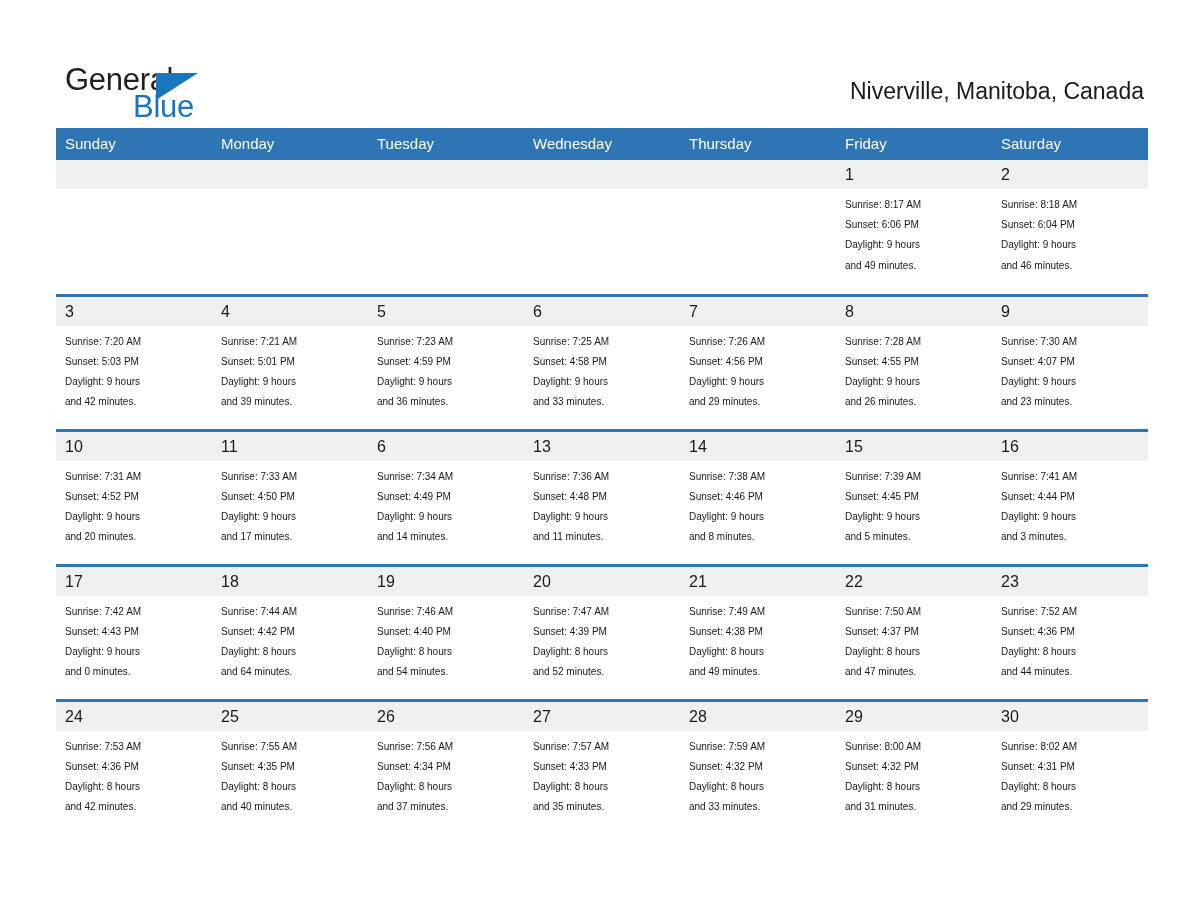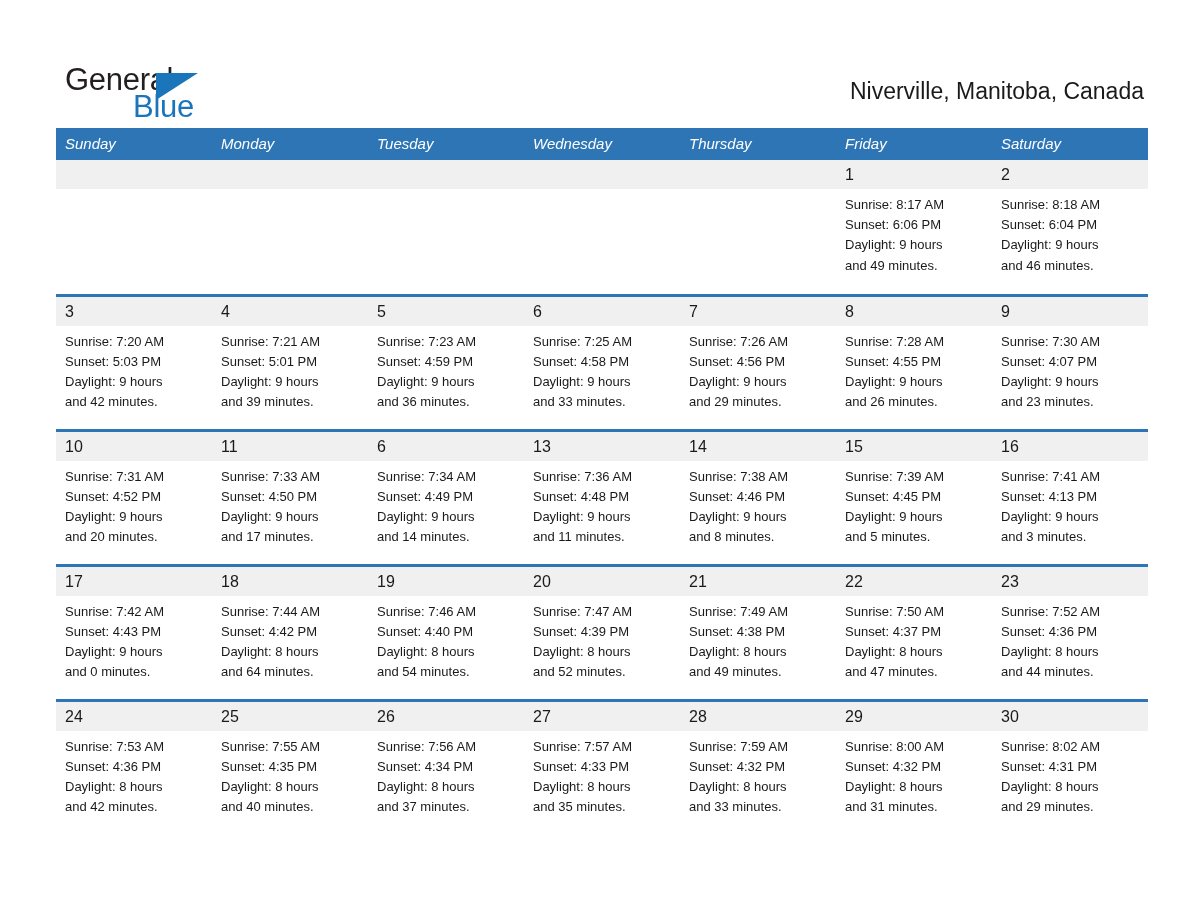--- a/index.html
+++ b/index.html
@@ -91,21 +91,20 @@
     table-layout: fixed;
   }
   .dow-row th {
     background: #2e75b6;
     color: #ffffff;
     font-size: 15px;
     font-weight: normal;
     text-align: left;
     padding: 7px 0 8px 9px;
     height: 30px;
-    font-style: italic;
   }
   .week-row td {
     vertical-align: top;
     padding: 0;
     border-top: 3px solid #2e75b6;
     height: 135px;
   }
   .week-row.first td {
     border-top: none;
   }
@@ -115,21 +114,21 @@
     color: #1a1a1a;
     padding: 6px 0 6px 9px;
     height: 29px;
     line-height: 17px;
   }
   .daynum.empty {
     color: transparent;
   }
   .details {
     padding: 6px 8px 0 9px;
-    font-size: 13px;
+    font-size: 10px;
     line-height: 20.2px;
     color: #1a1a1a;
   }
   .details div { white-space: nowrap; }
 </style>
 </head>
 <body>
 
 <div class="page">
 
@@ -339,21 +338,21 @@
               <div>Sunrise: 7:39 AM</div>
               <div>Sunset: 4:45 PM</div>
               <div>Daylight: 9 hours</div>
               <div>and 5 minutes.</div>
             </div>
           </td>
           <td>
             <div class="daynum">16</div>
             <div class="details">
               <div>Sunrise: 7:41 AM</div>
-              <div>Sunset: 4:13 PM</div>
+              <div>Sunset: 4:44 PM</div>
               <div>Daylight: 9 hours</div>
               <div>and 3 minutes.</div>
             </div>
           </td>
         </tr>
         <tr class="week-row">
           <td>
             <div class="daynum">17</div>
             <div class="details">
               <div>Sunrise: 7:42 AM</div>

